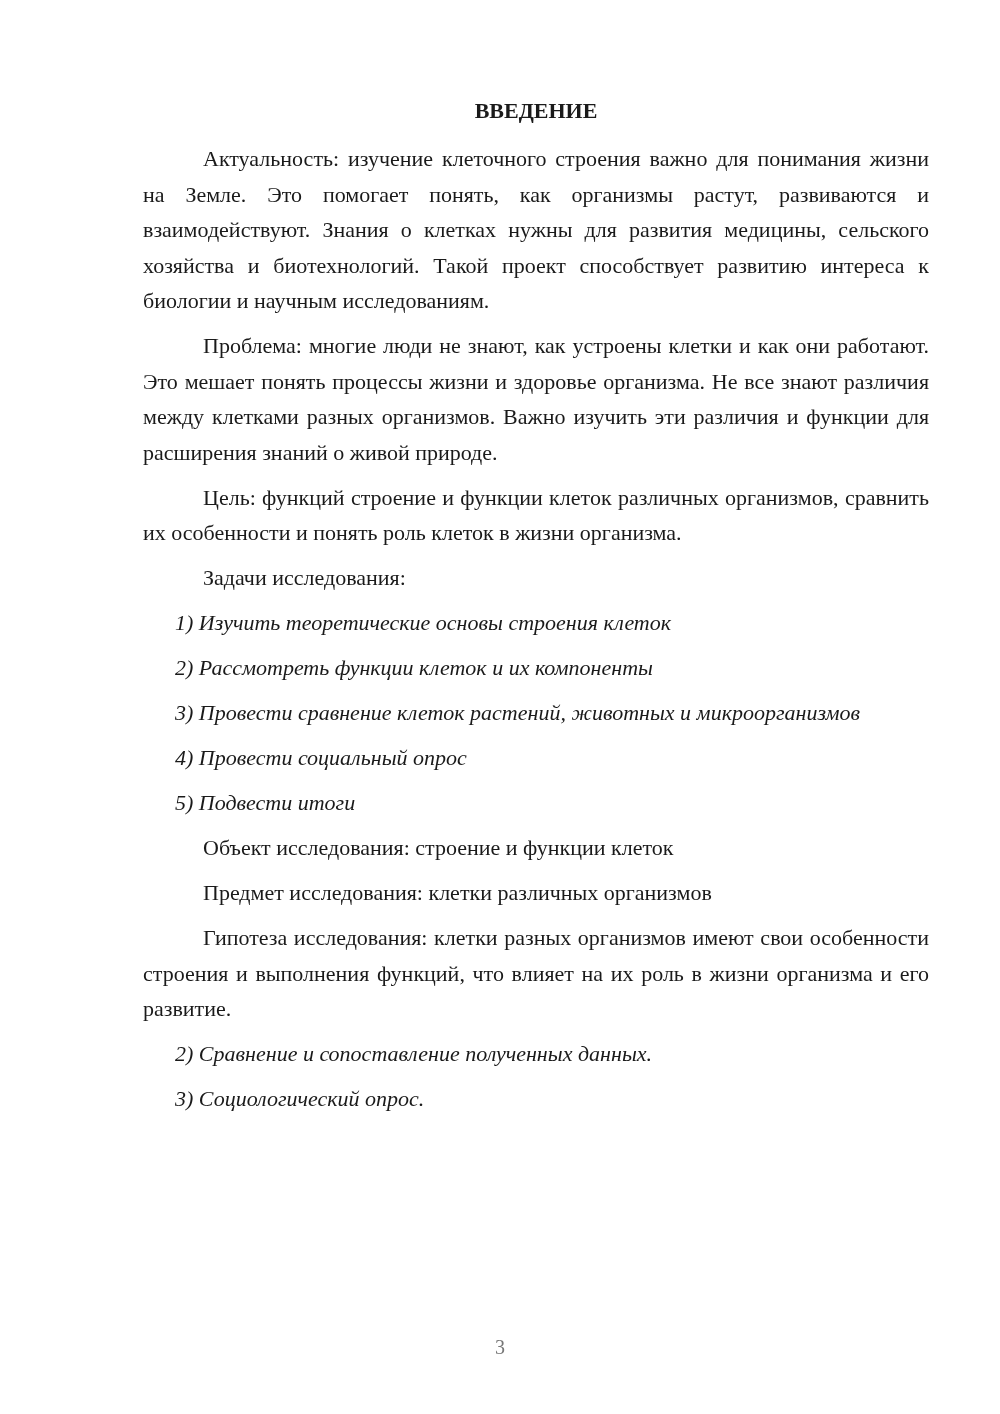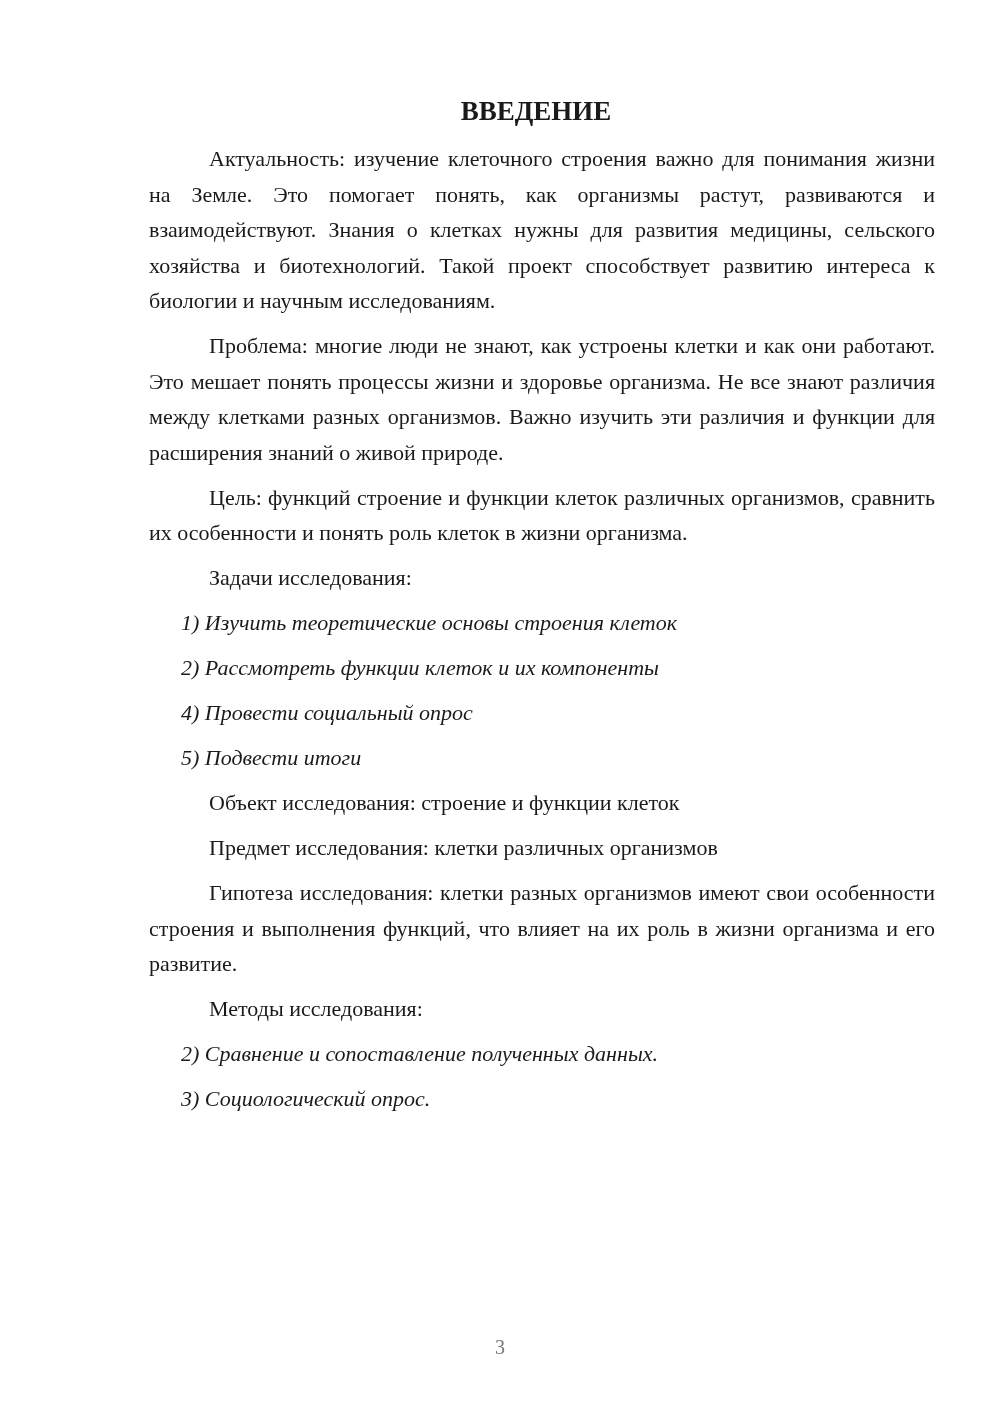--- a/index.html
+++ b/index.html
@@ -21,27 +21,27 @@
       top: 0;
       width: 786px;
     }
     .title {
       position: absolute;
       top: 96px;
       left: 0;
       width: 786px;
       text-align: center;
       font-weight: bold;
-      font-size: 27px;
+      font-size: 22px;
       line-height: 30px;
     }
     .body-text {
       position: absolute;
       top: 141px;
-      left: 6px;
+      left: 0;
       width: 786px;
       font-size: 22px;
       line-height: 35.5px;
     }
     .para {
       margin: 0 0 9.5px 0;
       text-align: justify;
       text-indent: 60px;
     }
     .list-item {
@@ -67,24 +67,24 @@
 <div class="page">
   <div class="title">ВВЕДЕНИЕ</div>
 
   <div class="body-text">
     <p class="para">Актуальность: изучение клеточного строения важно для понимания жизни на Земле. Это помогает понять, как организмы растут, развиваются и взаимодействуют. Знания о клетках нужны для развития медицины, сельского хозяйства и биотехнологий. Такой проект способствует развитию интереса к биологии и научным исследованиям.</p>
     <p class="para">Проблема: многие люди не знают, как устроены клетки и как они работают. Это мешает понять процессы жизни и здоровье организма. Не все знают различия между клетками разных организмов. Важно изучить эти различия и функции для расширения знаний о живой природе.</p>
     <p class="para">Цель: функций строение и функции клеток различных организмов, сравнить их особенности и понять роль клеток в жизни организма.</p>
     <p class="para">Задачи исследования:</p>
     <p class="list-item">1) Изучить теоретические основы строения клеток</p>
     <p class="list-item">2) Рассмотреть функции клеток и их компоненты</p>
+    <p class="list-item">3) Провести сравнение клеток растений, животных и микроорганизмов</p>
     <p class="list-item">4) Провести социальный опрос</p>
     <p class="list-item">5) Подвести итоги</p>
     <p class="para">Объект исследования: строение и функции клеток</p>
     <p class="para">Предмет исследования: клетки различных организмов</p>
     <p class="para">Гипотеза исследования: клетки разных организмов имеют свои особенности строения и выполнения функций, что влияет на их роль в жизни организма и его развитие.</p>
-    <p class="para">Методы исследования:</p>
     <p class="list-item">2) Сравнение и сопоставление полученных данных.</p>
     <p class="list-item">3) Социологический опрос.</p>
   </div>
 </div>
 
 <div class="page-number">3</div>
 
 </body></html>

